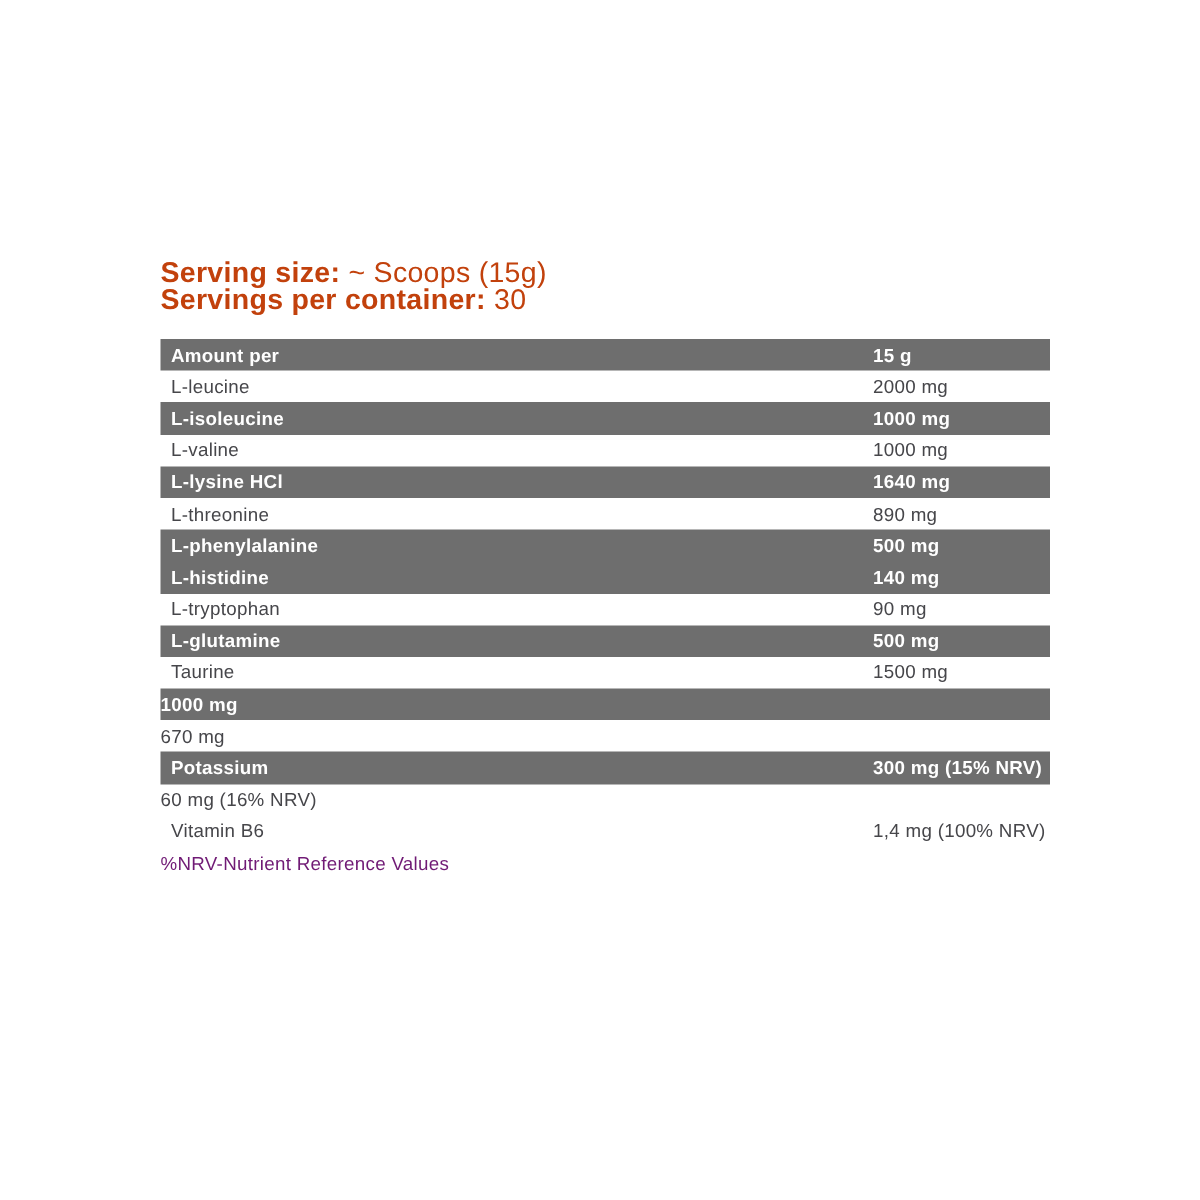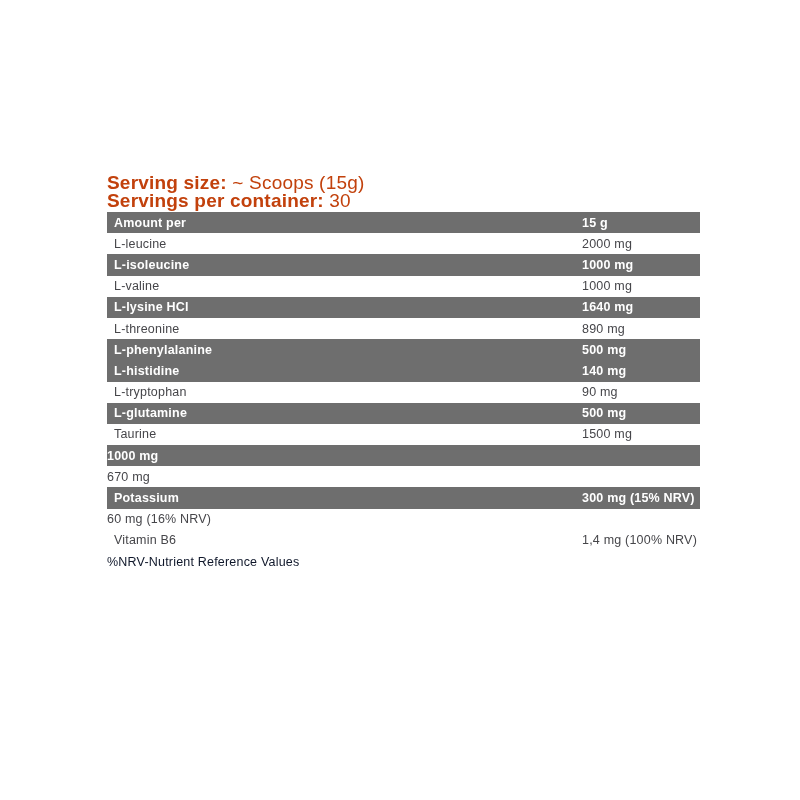--- a/index.html
+++ b/index.html
@@ -23,21 +23,21 @@
   .serving-line {
     font-size: 19px;
     line-height: 18px;
     color: #c2410c;
     letter-spacing: 0.2px;
   }
   .serving-line .b {
     font-weight: 700;
   }
   .table {
-    margin-top: 2px;
+    margin-top: 16px;
   }
   .row {
     display: flex;
     align-items: center;
     height: 21.2px;
     font-size: 12.5px;
     letter-spacing: 0.2px;
   }
   .row.dark {
     background: var(--dark-row-bg, #6e6e6e);
@@ -57,21 +57,21 @@
     padding-left: 26px;
   }
   .cell.value {
     flex: 1;
     white-space: nowrap;
   }
   .footnote {
     margin-top: 4px;
     font-size: 12.5px;
     letter-spacing: 0.2px;
-    color: #0f172a;
+    color: #701a75;
   }
 </style>
 </head>
 <body>
 
 <div class="label-card">
 
   <div class="serving-line">
     <span class="b">Serving size:</span><span> ~ Scoops (15g)</span>
   </div>

